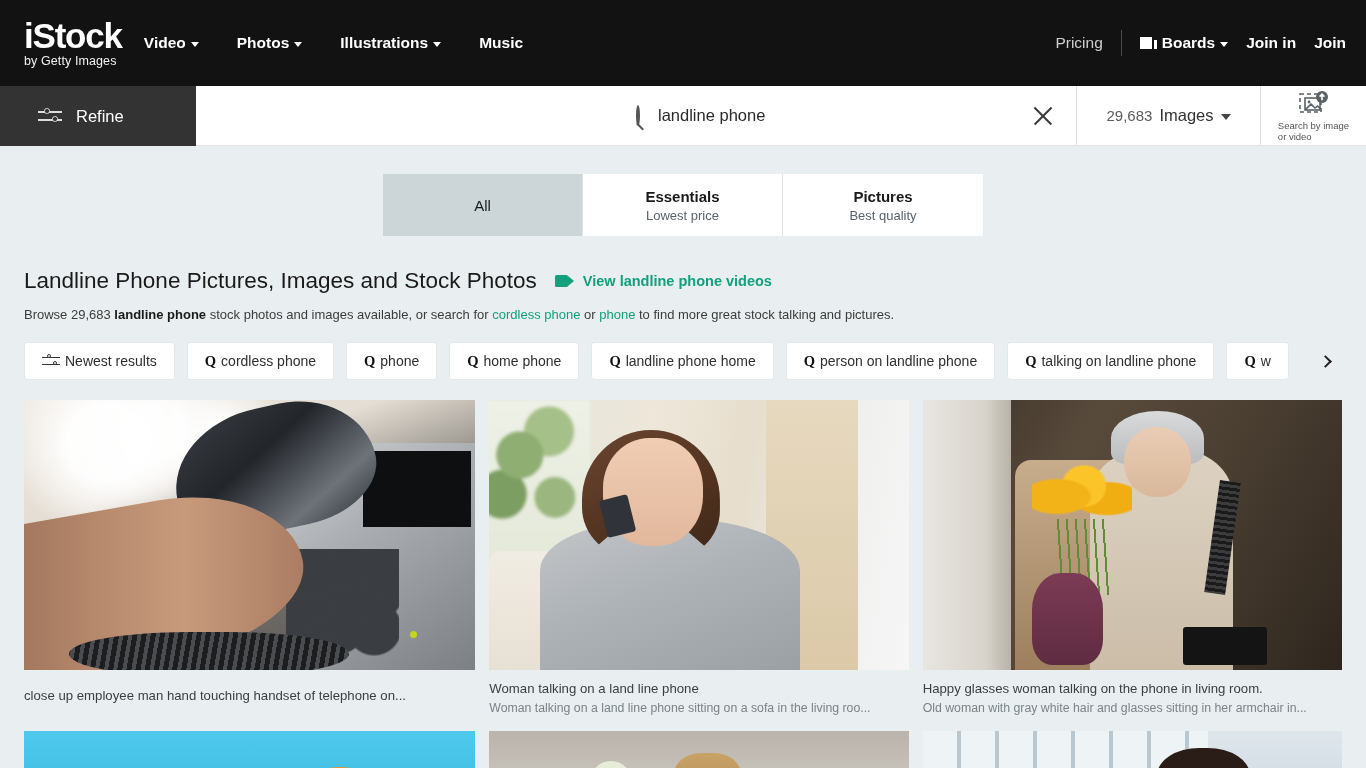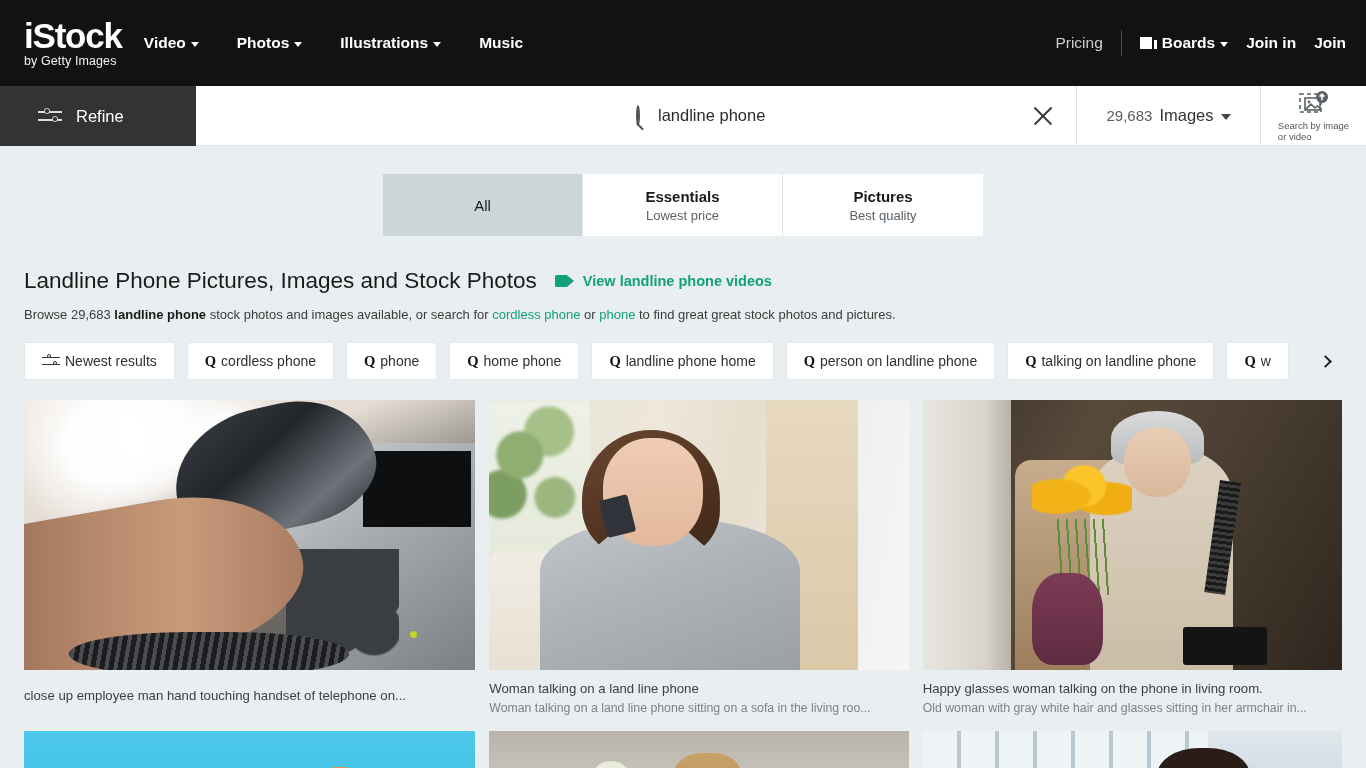--- a/index.html
+++ b/index.html
@@ -465,21 +465,21 @@
     <div class="video-link">
       <span class="cam-icon">
         <i class="body"></i>
           <i class="lens"></i>
       </span>
       <span>View landline phone videos</span>
     </div>
   </div>
 
   <p class="desc">
-    <span>Browse </span><span>29,683</span><span> </span><b>landline phone</b><span> stock photos and images available, or search for </span><a>cordless phone</a><span> or </span><a>phone</a><span> to find great great stock photos and pictures.</span>
+    <span>Browse </span><span>29,683</span><span> </span><b>landline phone</b><span> stock photos and images available, or search for </span><a>cordless phone</a><span> or </span><a>phone</a><span> to find more great stock talking and pictures.</span>
   </p>
 
   <div class="chips-row">
     <div class="chip">
       <span class="mini-slider">
         <i class="ln a"></i>
           <i class="ln b"></i>
           <i class="kb k1"></i>
           <i class="kb k2"></i>
       </span>

